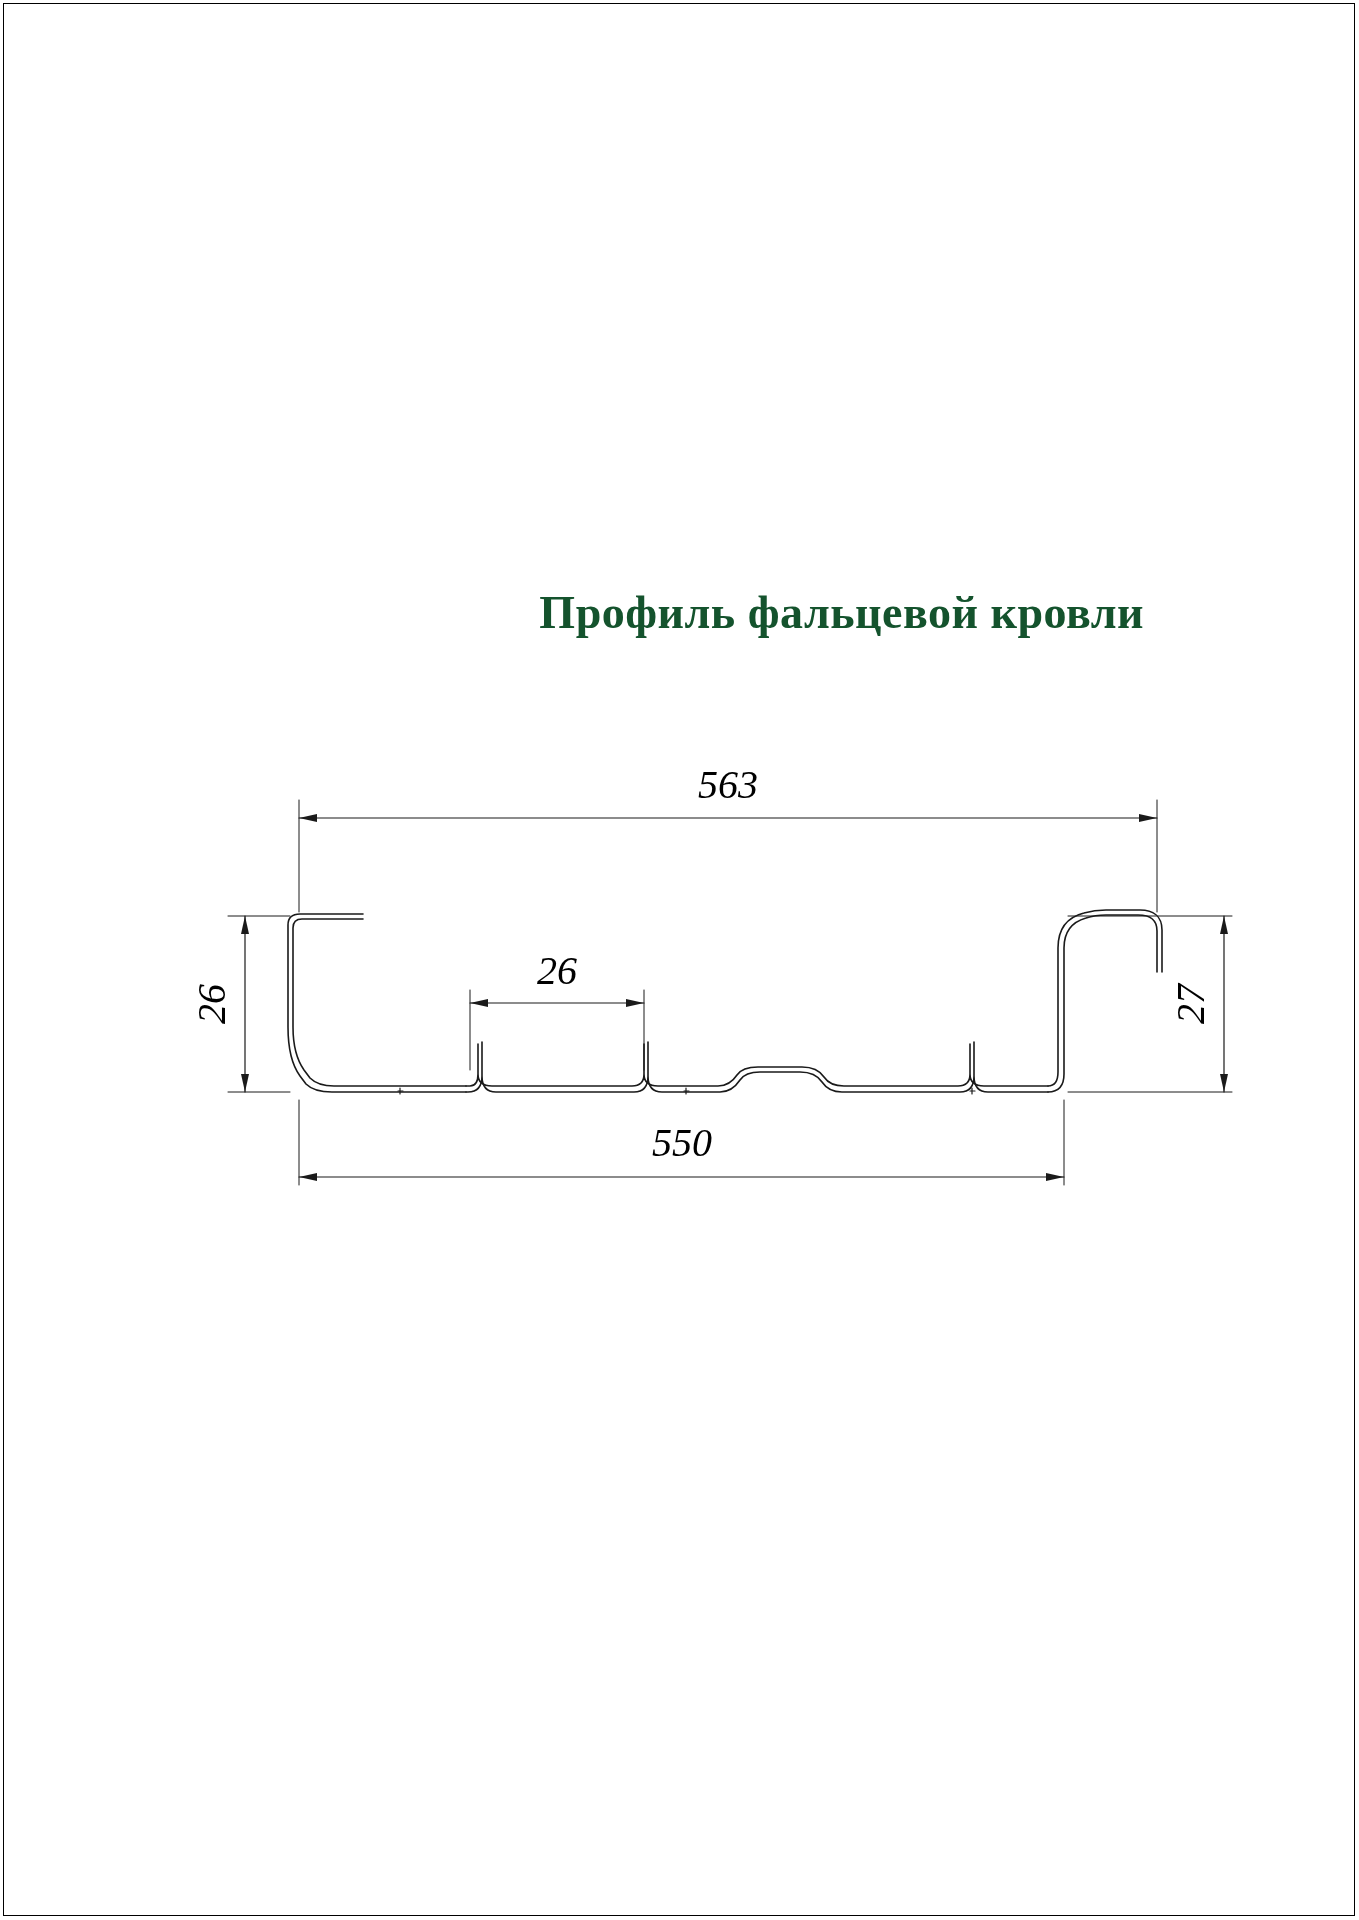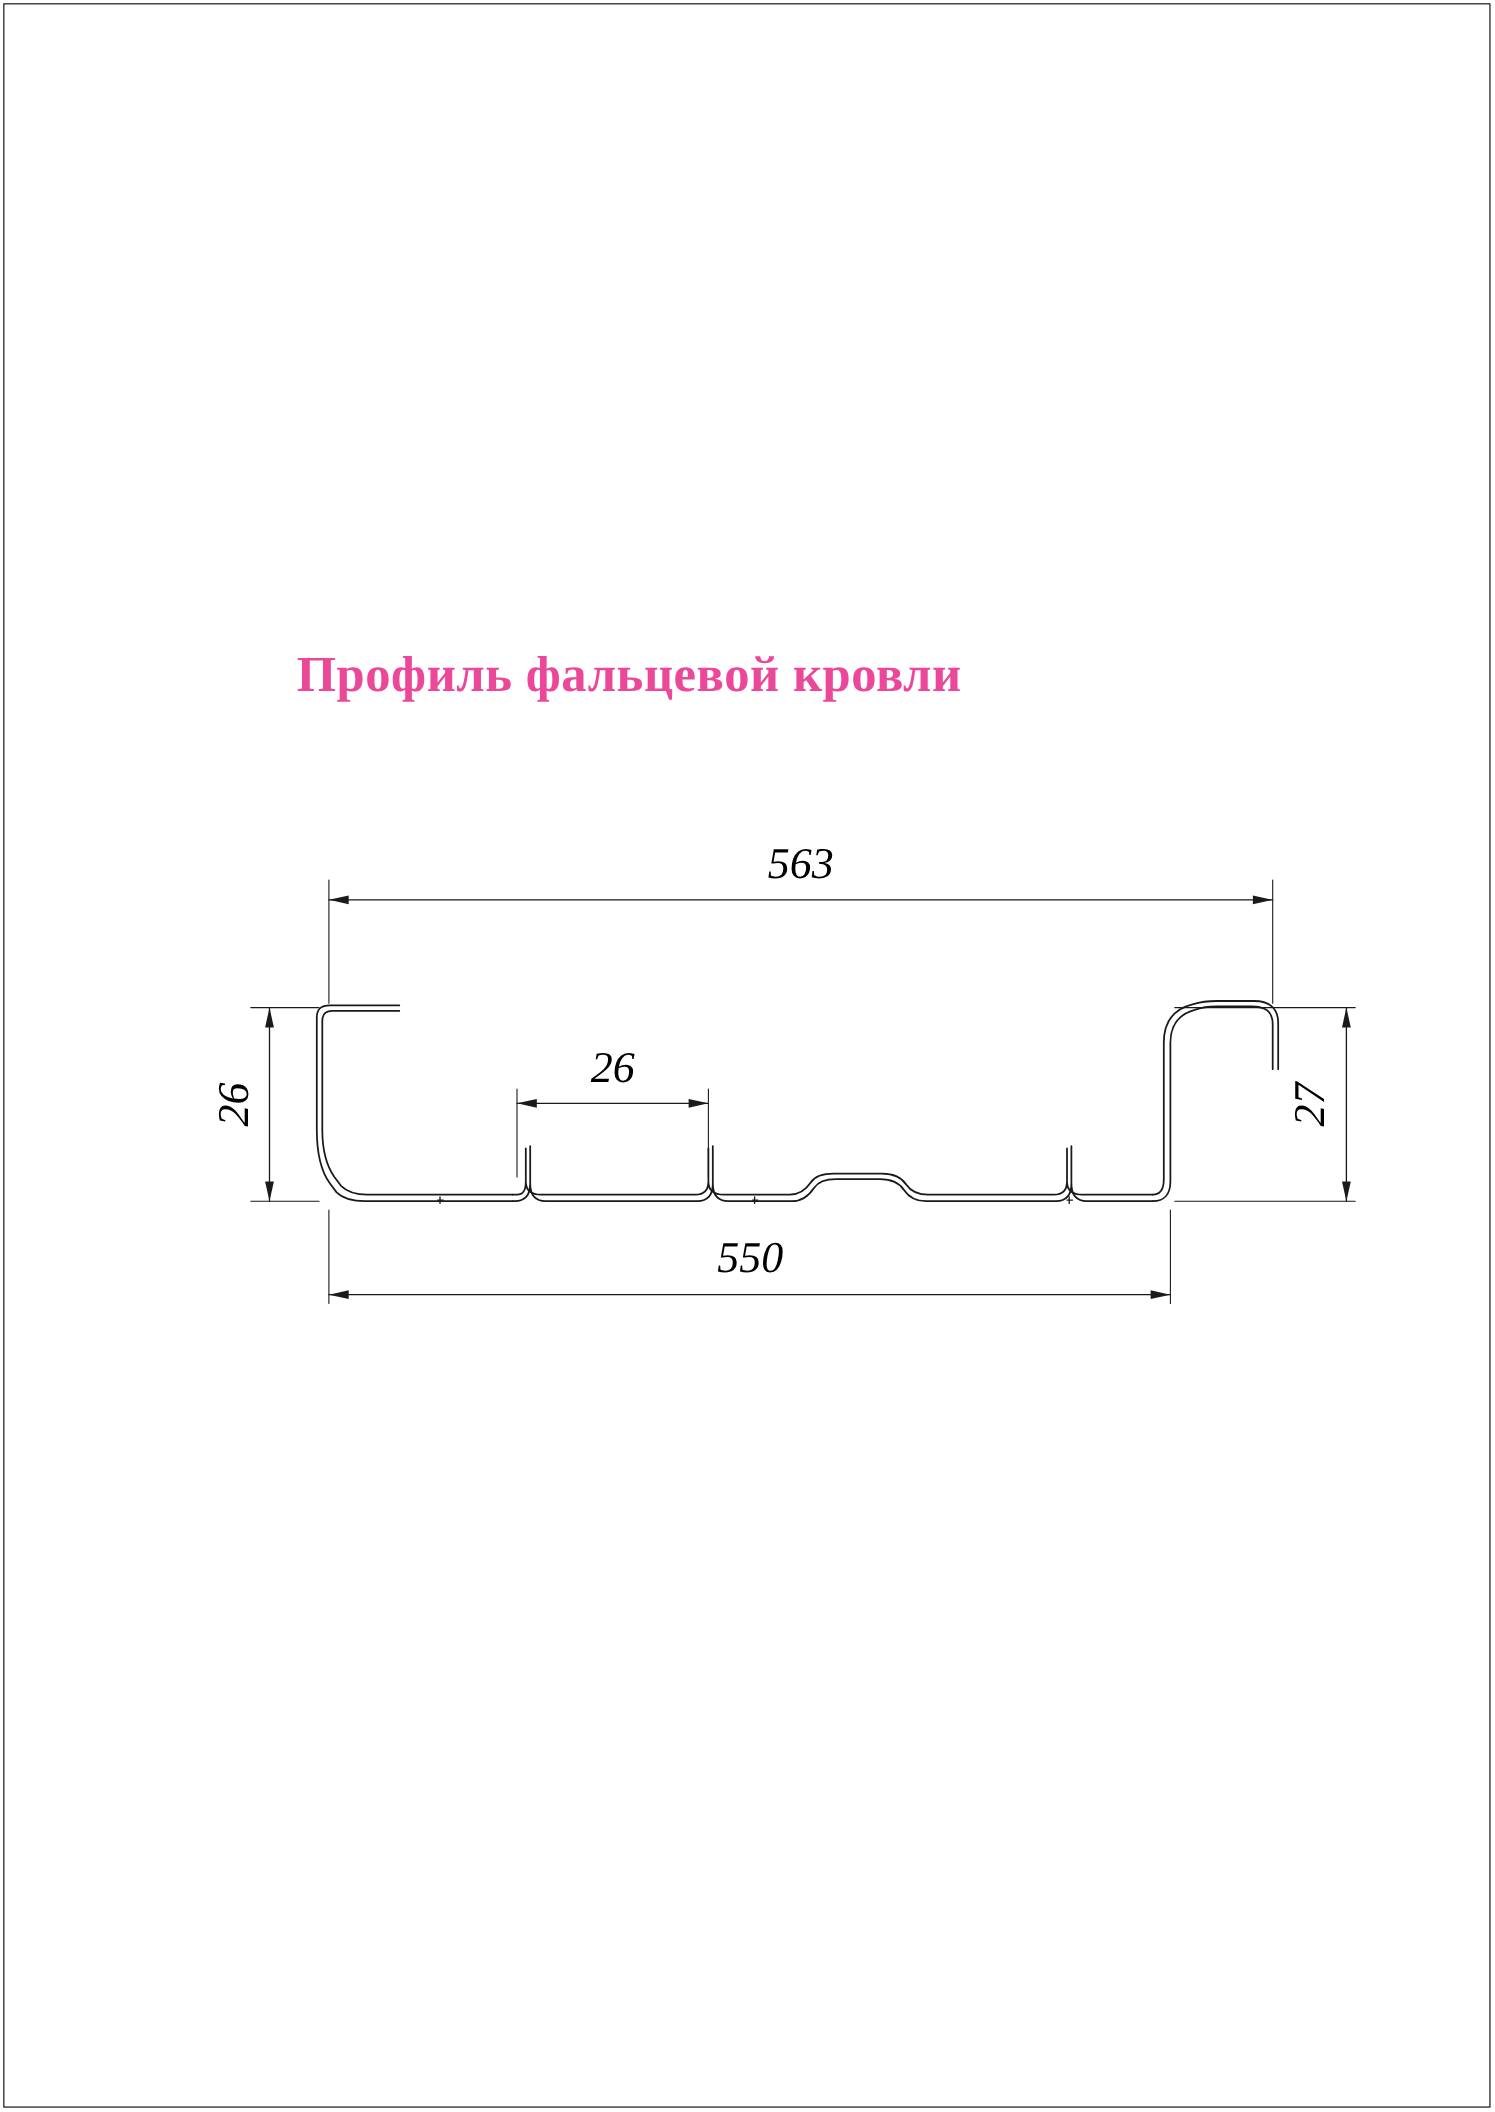--- a/index.html
+++ b/index.html
@@ -30,25 +30,25 @@
     height: 1913px;
     border: 1px solid #000000;
     box-sizing: border-box;
     pointer-events: none;
   }
   #drawing-title {
     position: absolute;
     left: 0;
     top: 586px;
     width: 1144px;
-    text-align: center;
+    text-align: right;
     font-family: "Liberation Serif", serif;
     font-size: 46px;
     font-weight: 700;
-    color: #ec4899;
+    color: #14532d;
     letter-spacing: 0.5px;
   }
   #figure {
     position: absolute;
     left: 0;
     top: 0;
     width: 1359px;
     height: 1920px;
   }
   svg text {

